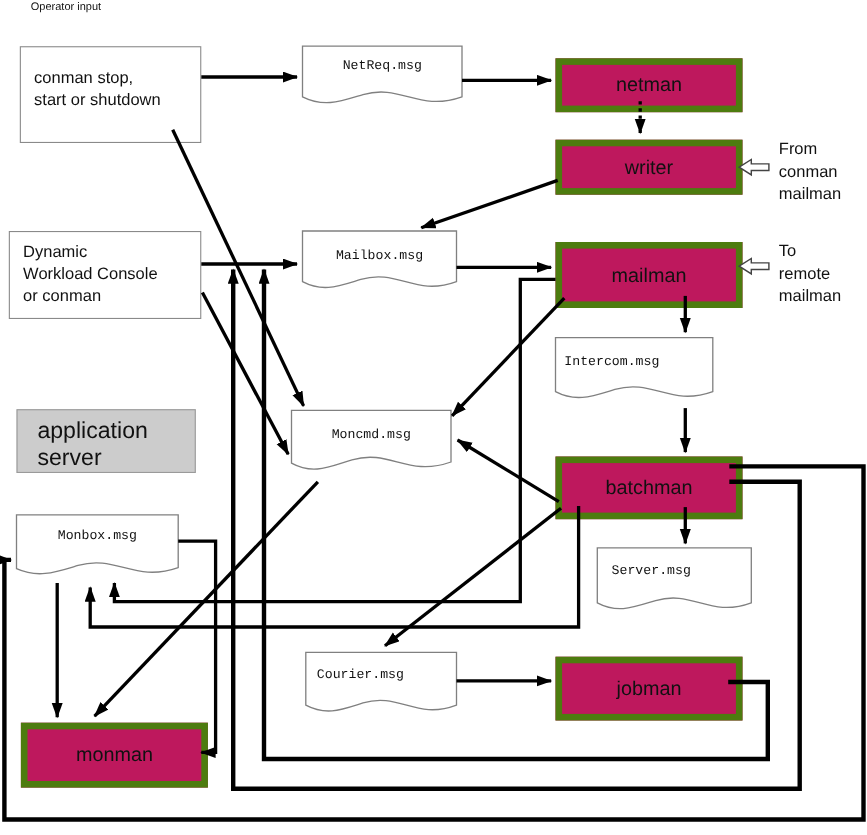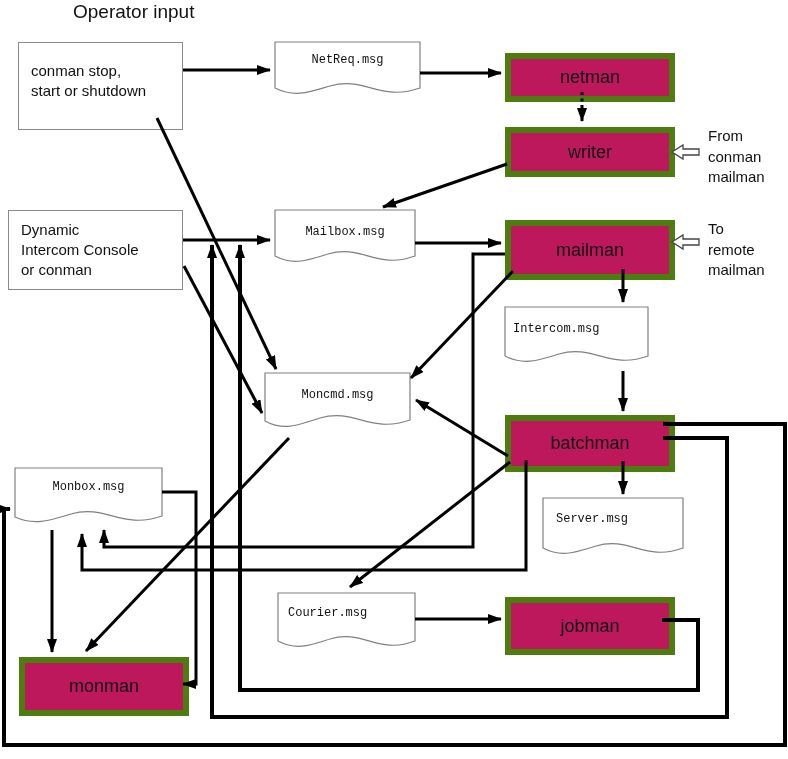--- a/index.html
+++ b/index.html
@@ -6,44 +6,46 @@
   #stage{position:relative;width:788px;height:759px;background:#fff;overflow:hidden;
          font-family:"Liberation Sans",sans-serif;color:#111;}
   #wires{position:absolute;left:0;top:0;z-index:2;pointer-events:none;}
   .pbox{position:absolute;z-index:1;background:#be185d;border:6px solid #4d7c0f;
         display:flex;align-items:center;justify-content:center;font-size:18px;}
   .wbox{position:absolute;z-index:1;background:#ffffff;border:1px solid #8a8a8a;
         font-size:15px;line-height:1.33;white-space:pre-line;}
   .doclabel{position:absolute;z-index:3;font-size:12px;white-space:nowrap;font-family:Liberation Mono, monospace;}
   .doclabel.center{text-align:center;}
   .note{position:absolute;z-index:3;font-size:15px;line-height:1.38;white-space:pre-line;}
-  .title{position:absolute;z-index:3;font-size:19px;margin-left:45px;}
+  .title{position:absolute;z-index:3;font-size:10px;}
   .appserver{position:absolute;z-index:1;background:#cccccc;border:1px solid #9a9a9a;
         font-size:21px;line-height:1.2;white-space:pre-line;padding:6px 0 0 18px;box-sizing:border-box;}
 </style>
 </head>
 <body>
 
 <div id="stage">
 
   <div class="title" style="left:28px;top:1px;">Operator input</div>
 
   <div class="wbox" style="left:18px;top:42px;width:165px;height:88px;padding:18px 0 0 12px;box-sizing:border-box;">conman stop,
 start or shutdown</div>
   <div class="wbox" style="left:8px;top:210px;width:175px;height:80px;padding:9px 0 0 12px;box-sizing:border-box;">Dynamic
-Intercom Console
+Workload Console
 or conman</div>
 
   <div class="pbox" style="left:505px;top:53px;width:158px;height:37px;">netman</div>
   <div class="pbox" style="left:505px;top:127px;width:158px;height:38px;">writer</div>
   <div class="pbox" style="left:505px;top:220px;width:158px;height:48px;">mailman</div>
   <div class="pbox" style="left:505px;top:415px;width:158px;height:45px;">batchman</div>
   <div class="pbox" style="left:505px;top:597px;width:158px;height:46px;">jobman</div>
   <div class="pbox" style="left:19px;top:657px;width:158px;height:47px;">monman</div>
 
+  <div class="appserver" style="left:15px;top:372px;width:163px;height:58px;">application
+server</div>
 
   <div class="doclabel center" style="left:275px;top:53px;width:145px;">NetReq.msg</div>
   <div class="doclabel center" style="left:275px;top:225px;width:140px;">Mailbox.msg</div>
   <div class="doclabel" style="left:513px;top:322px;">Intercom.msg</div>
   <div class="doclabel center" style="left:265px;top:388px;width:145px;">Moncmd.msg</div>
   <div class="doclabel" style="left:556px;top:512px;">Server.msg</div>
   <div class="doclabel center" style="left:15px;top:480px;width:147px;">Monbox.msg</div>
   <div class="doclabel" style="left:288px;top:606px;">Courier.msg</div>
 
   <div class="note" style="left:708px;top:126px;">From

